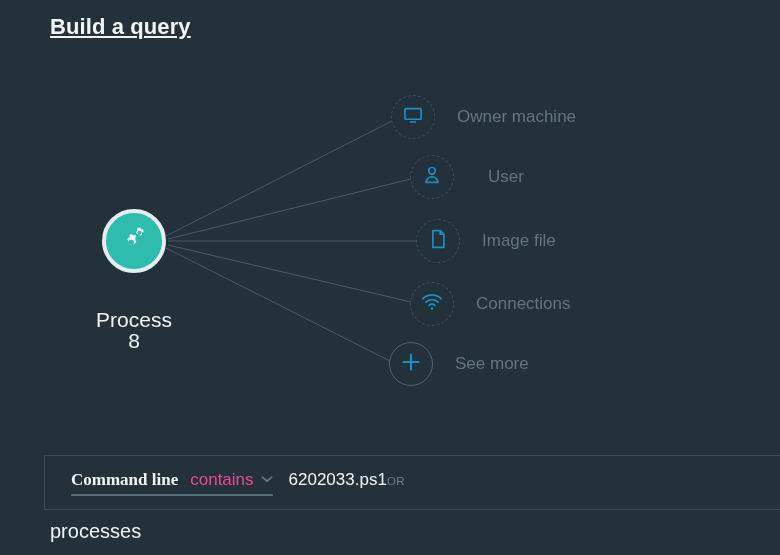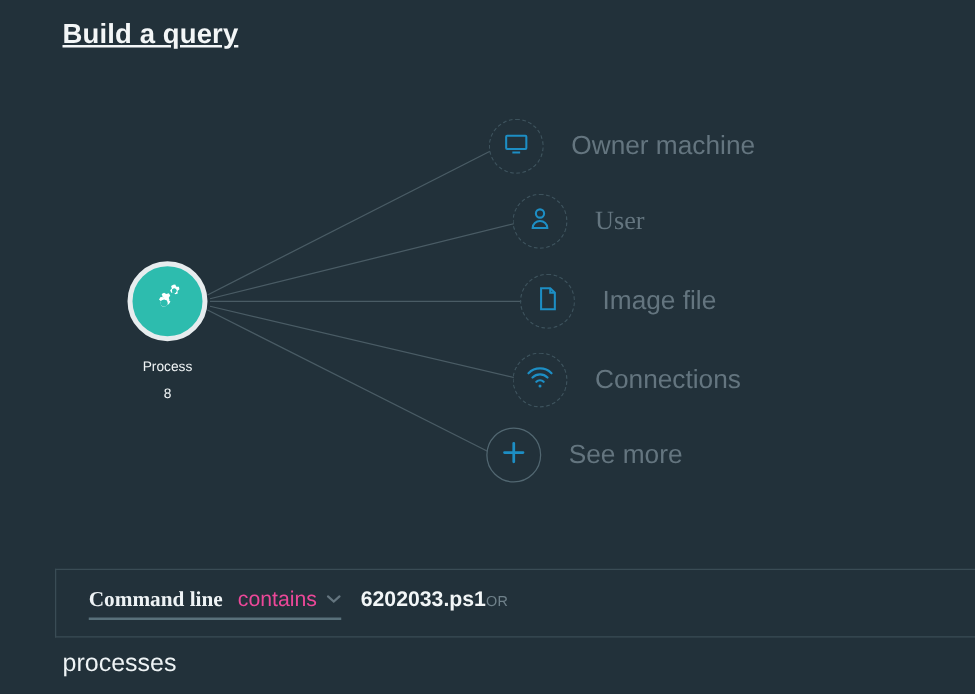--- a/index.html
+++ b/index.html
@@ -84,43 +84,44 @@
     background: #2dbcae;
     border: 4px solid #e7ecee;
     box-sizing: border-box;
     cursor: pointer;
   }
   .node-main-label {
     position: absolute;
     transform: translateX(-50%);
     text-align: center;
     color: #f1f5f6;
-    font-size: 11px;
+    font-size: 21px;
     line-height: 21px;
     white-space: nowrap;
+    margin-top: 25px;
   }
 
   
   .node-sat {
     width: 44px;
     height: 44px;
     border-radius: 50%;
     border: 1.5px dashed #3d525c;
     box-sizing: border-box;
     cursor: pointer;
     background: transparent;
   }
   .node-sat.solid {
     border: 1.5px solid #526771;
   }
   .node-label {
     position: absolute;
     transform: translateY(-50%);
     color: #64757f;
-    font-size: 21px;
+    font-size: 17px;
     white-space: nowrap;
   }
 
   
   .query-box {
     position: absolute;
     left: 44px;
     top: 455px;
     right: 0;
     height: 55px;
@@ -155,21 +156,20 @@
   }
   .chev {
     margin-left: 7px;
     position: relative;
     top: -2px;
   }
   .value {
     color: #f2f6f7;
     font-size: 17px;
     margin-left: 16px;
-    font-weight: bold;
   }
   .or-word {
     color: #6f818a;
     font-size: 11.5px;
     letter-spacing: 0.4px;
   }
   .value.second { margin-left: 10px; }
 
   .bottom-text {
     position: absolute;
@@ -226,21 +226,21 @@
     <div class="node-label" style="left:457px; top:29px;">Owner machine</div>
 
     <div class="node node-sat" style="left:432px; top:89px;">
       <span>
         <svg width="22" height="22" viewBox="0 0 24 24" fill="none" stroke="#1d8ec4" stroke-width="1.8">
           <circle cx="12" cy="7.4" r="3.6"></circle>
           <path d="M5.6 20c0-3.6 2.9-6 6.4-6s6.4 2.4 6.4 6z"></path>
         </svg>
       </span>
     </div>
-    <div class="node-label" style="left:476px; top:89px;font-family:Liberation Serif, serif;">User</div>
+    <div class="node-label" style="left:488px; top:89px;">User</div>
 
     <div class="node node-sat" style="left:438px; top:153px;">
       <span>
         <svg width="22" height="22" viewBox="0 0 24 24" fill="none" stroke="#1d8ec4" stroke-width="1.8">
           <path d="M6.4 2.8h8l4 4v14.4H6.4z"></path>
           <path d="M14.4 2.8v4h4"></path>
         </svg>
       </span>
     </div>
     <div class="node-label" style="left:482px; top:153px;">Image file</div>

